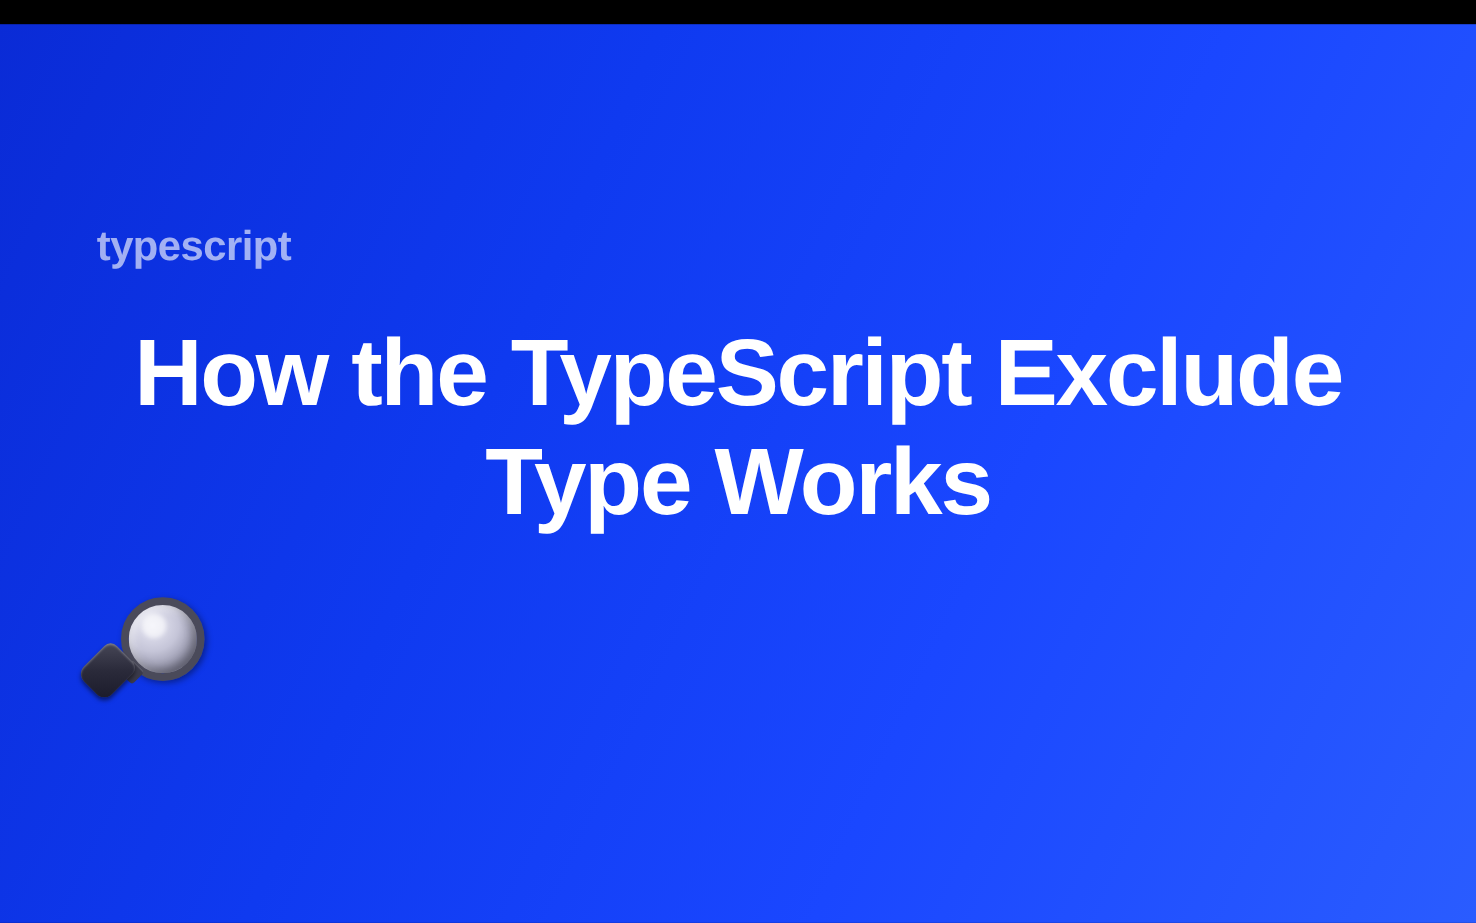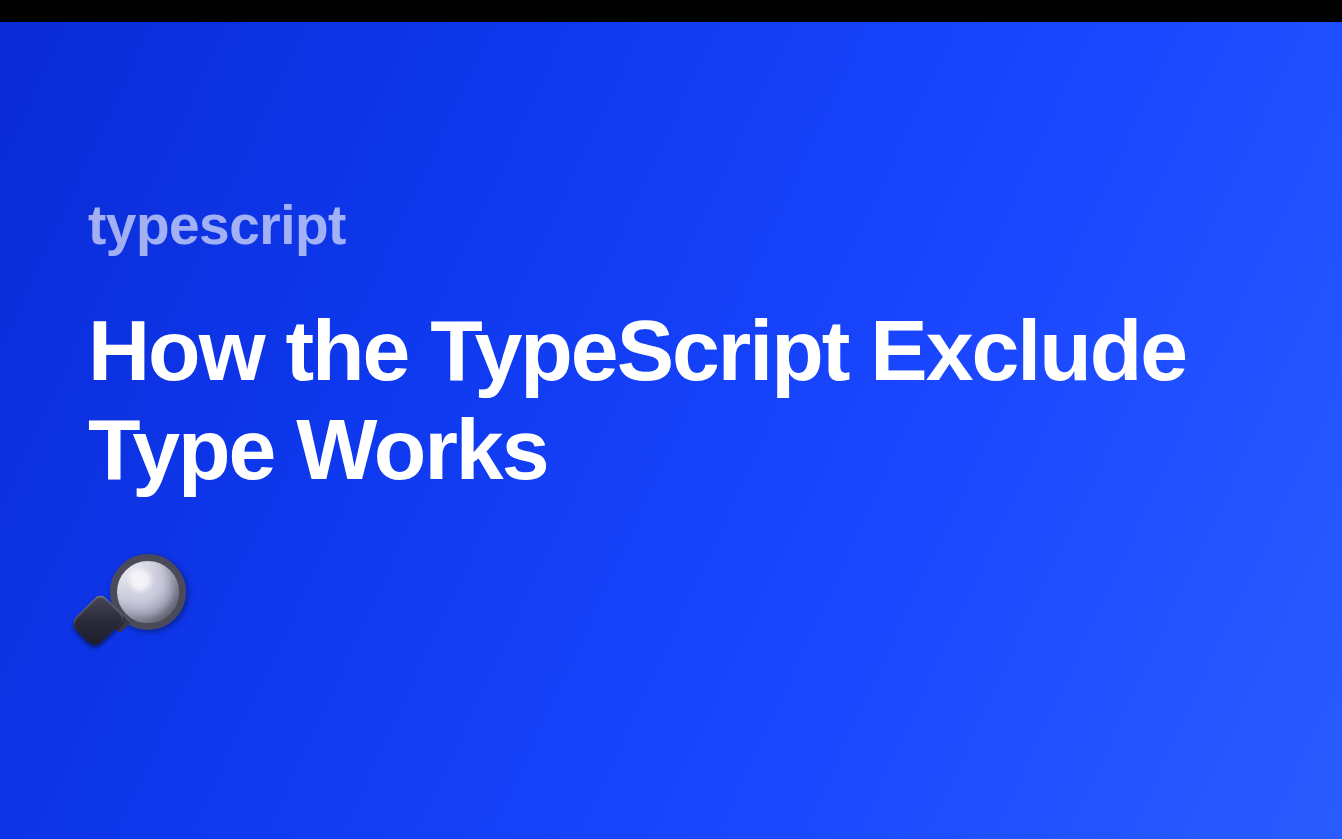--- a/index.html
+++ b/index.html
@@ -27,33 +27,34 @@
       height: 817px;
       background: linear-gradient(115deg, #0a2bd6 0%, #0f3af0 35%, #1a47ff 65%, #2a5cff 100%);
       padding: 0 88px;
       display: flex;
       flex-direction: column;
       justify-content: center;
     }
     
     .category {
       color: rgba(255, 255, 255, 0.62);
-      font-size: 55px;
+      font-size: 38px;
       font-weight: 600;
       letter-spacing: -0.5px;
       margin-bottom: 44px;
     }
     
     .title {
       color: #ffffff;
       font-size: 86px;
       font-weight: 800;
       line-height: 1.15;
       letter-spacing: -2px;
       margin-bottom: 48px;
+      text-align: center;
     }
     
     .emoji-container {
       margin-top: 8px;
     }
     
     .magnifier {
       width: 110px;
       height: 110px;
       position: relative;

